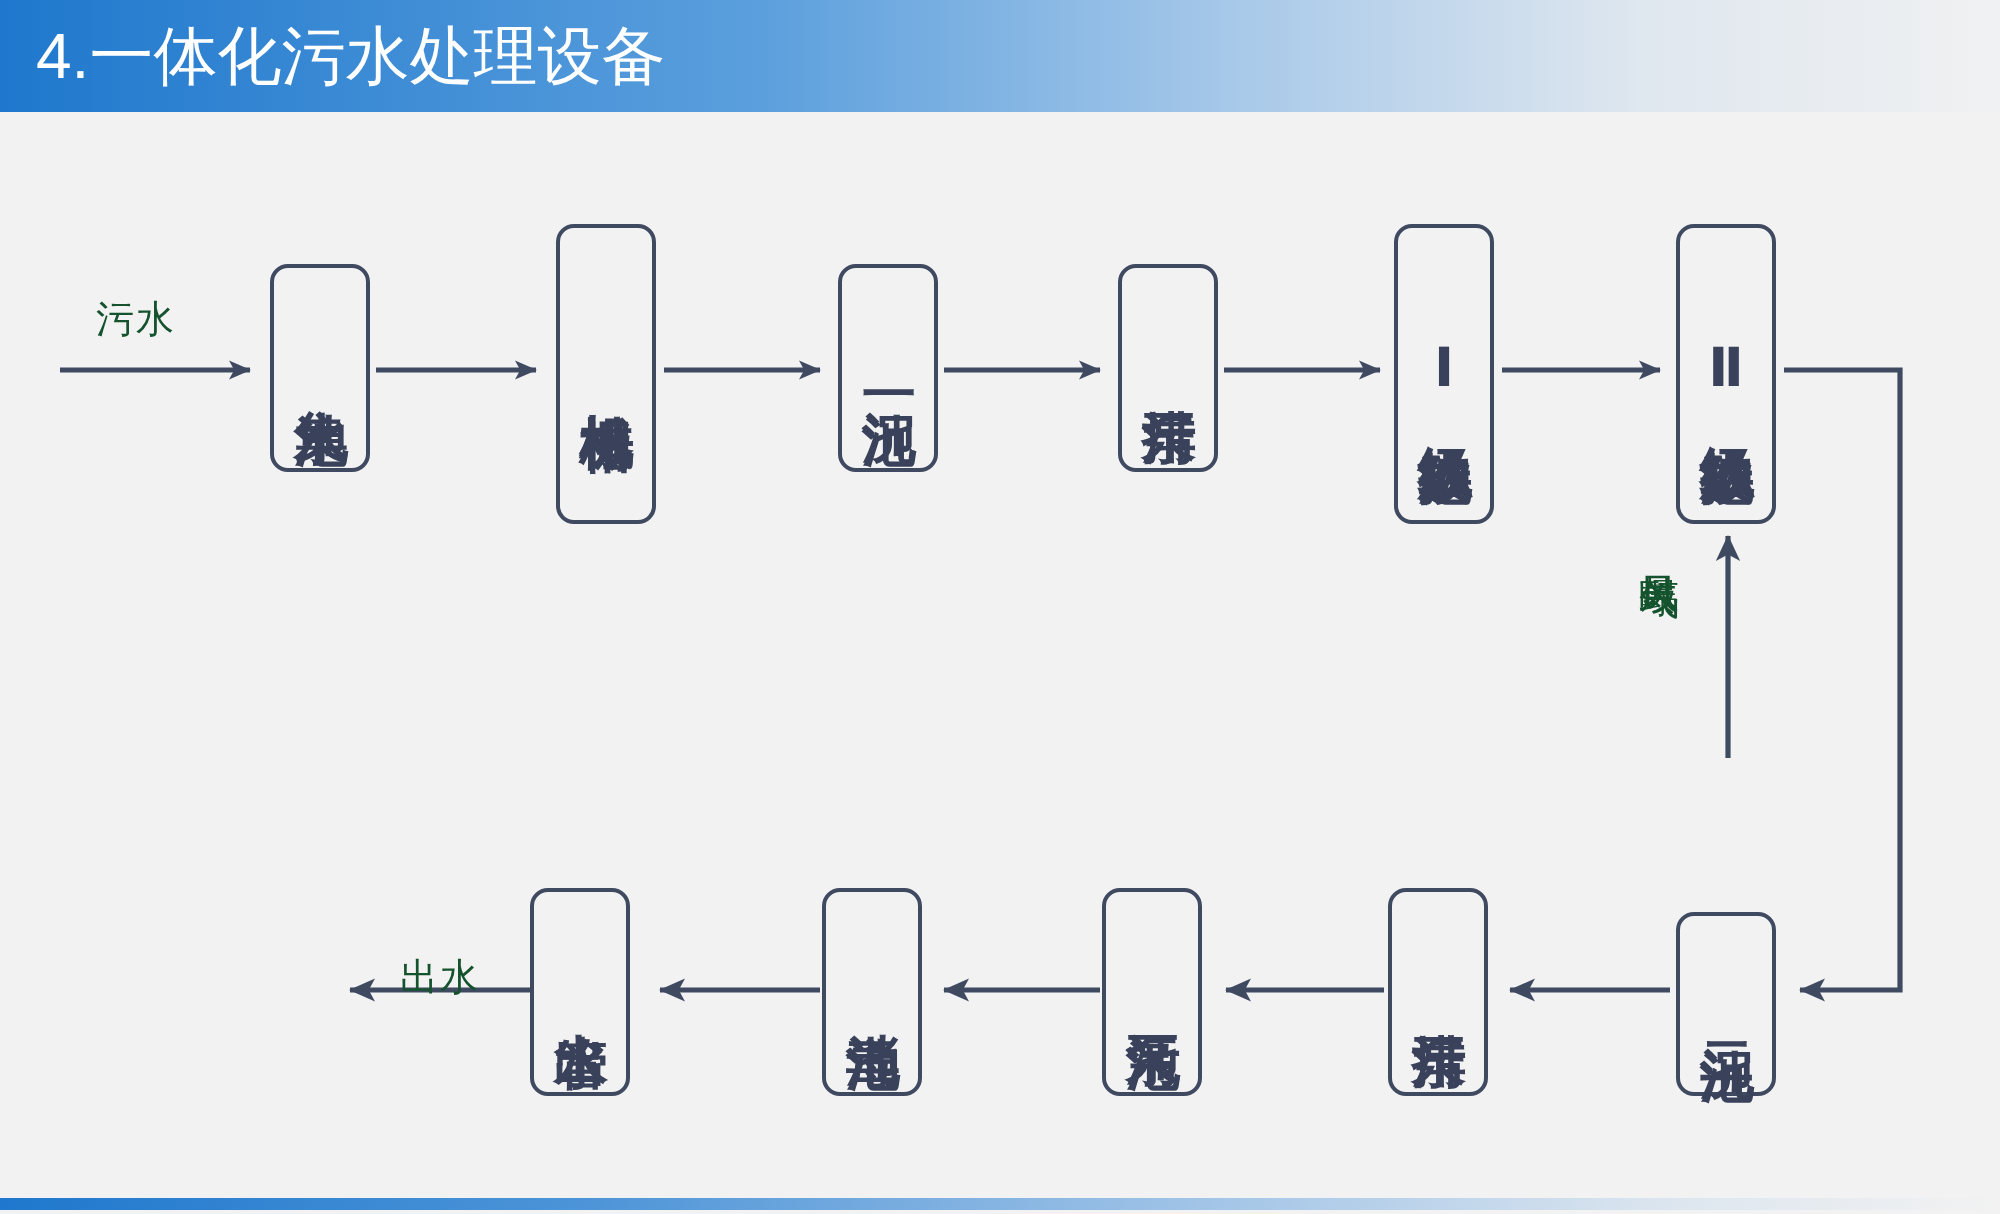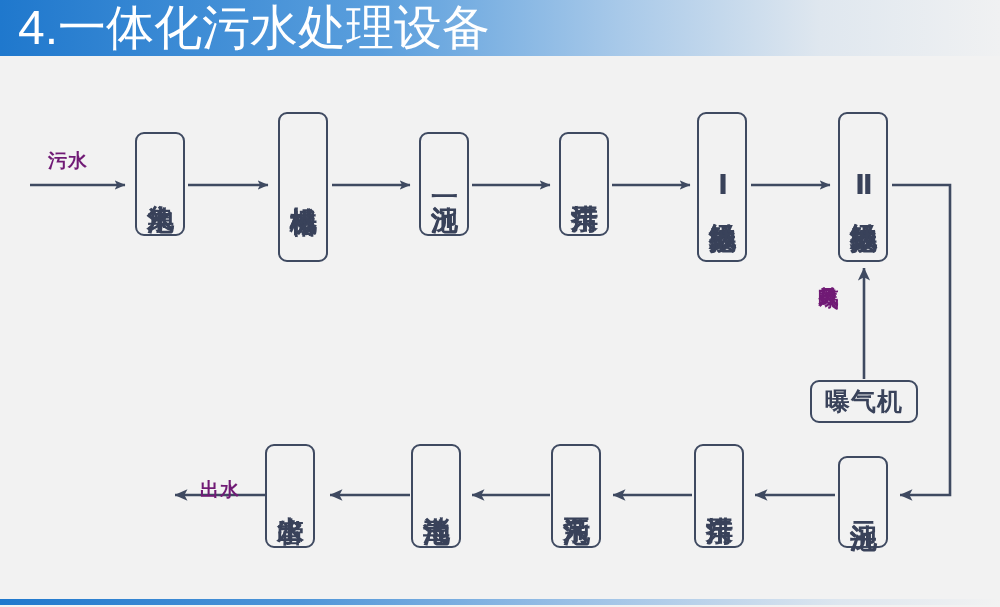--- a/index.html
+++ b/index.html
@@ -20,21 +20,21 @@
     position: absolute;
     left: 0; top: 0;
     width: 1000px;
     height: 56px;
     background: linear-gradient(to right, #1f78cd 0%, #5b9fdd 38%, #a8c9e9 62%, #dfe7ef 82%, #f0f1f2 100%);
   }
   #header-title {
     position: absolute;
     left: 18px;
     top: 2px;
-    font-size: 48px;
+    font-size: 32px;
     line-height: 52px;
     color: #ffffff;
     font-weight: 400;
     letter-spacing: 0px;
     white-space: nowrap;
     text-align: center;
   }
 
   
   #footer-bar {
@@ -77,26 +77,26 @@
     font-weight: 700;
   }
   .node.horizontal .node-label {
     white-space: nowrap;
     letter-spacing: 1px;
   }
 
   
   .free-label {
     position: absolute;
-    color: #701a75;
+    color: #14532d;
     font-size: 19px;
     line-height: 21px;
     letter-spacing: 1px;
     white-space: nowrap;
-    font-weight: 700;
+    font-weight: 400;
   }
   .free-label.vertical {
     writing-mode: vertical-rl;
     text-orientation: upright;
     font-size: 20px;
   }
 
   svg.wires {
     position: absolute;
     left: 0; top: 0;
@@ -174,23 +174,20 @@
   </div>
 
   <div class="node vertical" style="left:697px; top:56px; width:50px; height:150px;">
     <span class="node-label">Ⅰ级接触池</span>
   </div>
 
   <div class="node vertical" style="left:838px; top:56px; width:50px; height:150px;">
     <span class="node-label">Ⅱ级接触池</span>
   </div>
 
-  <div class="node horizontal" style="left:810px; top:324px; width:108px; height:43px; font-size:25px;">
-    <span class="node-label">曝气机</span>
-  </div>
 
   <div class="node vertical" style="left:838px; top:400px; width:50px; height:92px;">
     <span class="node-label">二沉池</span>
   </div>
 
   <div class="node vertical" style="left:694px; top:388px; width:50px; height:104px;">
     <span class="node-label">排污泵</span>
   </div>
 
   <div class="node vertical" style="left:551px; top:388px; width:50px; height:104px;">

